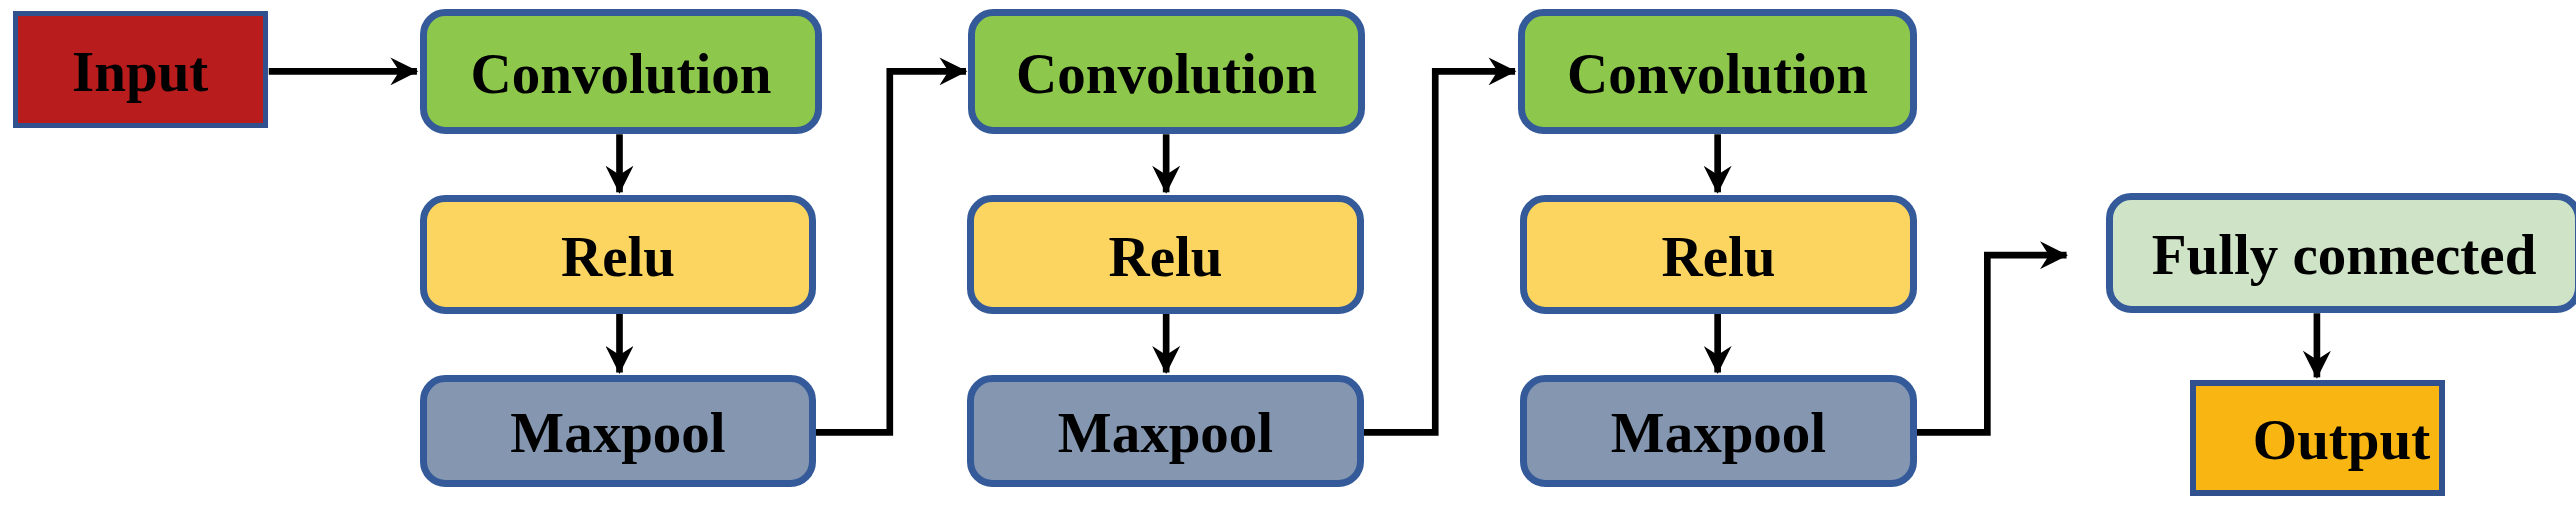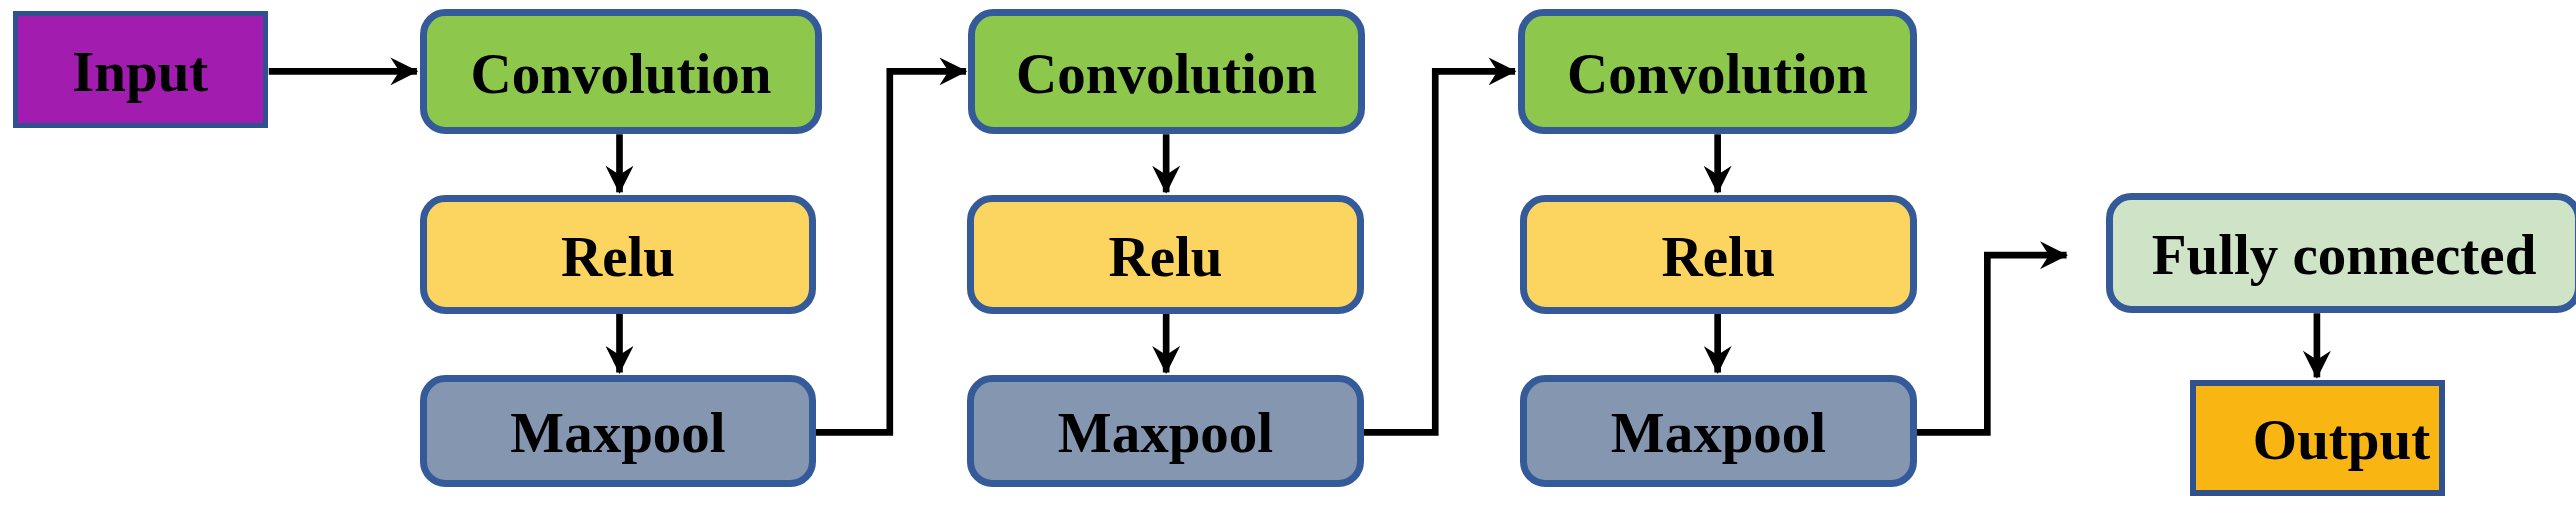--- a/index.html
+++ b/index.html
@@ -51,21 +51,21 @@
         <polyline points="1345,715 1470,715 1470,118 1596,118" fill="none" stroke="#000000" stroke-width="11" stroke-linejoin="miter" marker-end="url(#arrowhead)"></polyline>
         <polyline points="1927,222 1927,318" fill="none" stroke="#000000" stroke-width="11" stroke-linejoin="miter" marker-end="url(#arrowhead)"></polyline>
         <polyline points="1927,518 1927,616" fill="none" stroke="#000000" stroke-width="11" stroke-linejoin="miter" marker-end="url(#arrowhead)"></polyline>
         <polyline points="2250,715 2372,715 2372,118 2504,118" fill="none" stroke="#000000" stroke-width="11" stroke-linejoin="miter" marker-end="url(#arrowhead)"></polyline>
         <polyline points="2839,222 2839,318" fill="none" stroke="#000000" stroke-width="11" stroke-linejoin="miter" marker-end="url(#arrowhead)"></polyline>
         <polyline points="2839,518 2839,616" fill="none" stroke="#000000" stroke-width="11" stroke-linejoin="miter" marker-end="url(#arrowhead)"></polyline>
         <polyline points="3164,715 3285,715 3285,422 3416,422" fill="none" stroke="#000000" stroke-width="11" stroke-linejoin="miter" marker-end="url(#arrowhead)"></polyline>
         <polyline points="3830,518 3830,624" fill="none" stroke="#000000" stroke-width="11" stroke-linejoin="miter" marker-end="url(#arrowhead)"></polyline>
       </g>
   </svg>
-<div class="node" style="left: 12.7px; top: 11px; width: 255px; height: 117px; background: #a21caf; border: 5.4px solid rgb(49, 80, 142); border-radius: 0px;">
+<div class="node" style="left: 12.7px; top: 11px; width: 255px; height: 117px; background: #b91c1c; border: 5.4px solid rgb(49, 80, 142); border-radius: 0px;">
       <span class="label" style="font-size: 57px;">Input</span>
     </div>
     <div class="node" style="left: 420px; top: 9px; width: 402px; height: 125px; background: rgb(141, 200, 76); border: 7.3px solid rgb(52, 90, 154); border-radius: 25.4px;">
       <span class="label" style="font-size: 57px;">Convolution</span>
     </div>
     <div class="node" style="left: 968px; top: 9px; width: 397px; height: 125px; background: rgb(141, 200, 76); border: 7.3px solid rgb(52, 90, 154); border-radius: 25.4px;">
       <span class="label" style="font-size: 57px;">Convolution</span>
     </div>
     <div class="node" style="left: 1518px; top: 9px; width: 399px; height: 125px; background: rgb(141, 200, 76); border: 7.3px solid rgb(52, 90, 154); border-radius: 25.4px;">
       <span class="label" style="font-size: 57px;">Convolution</span>

